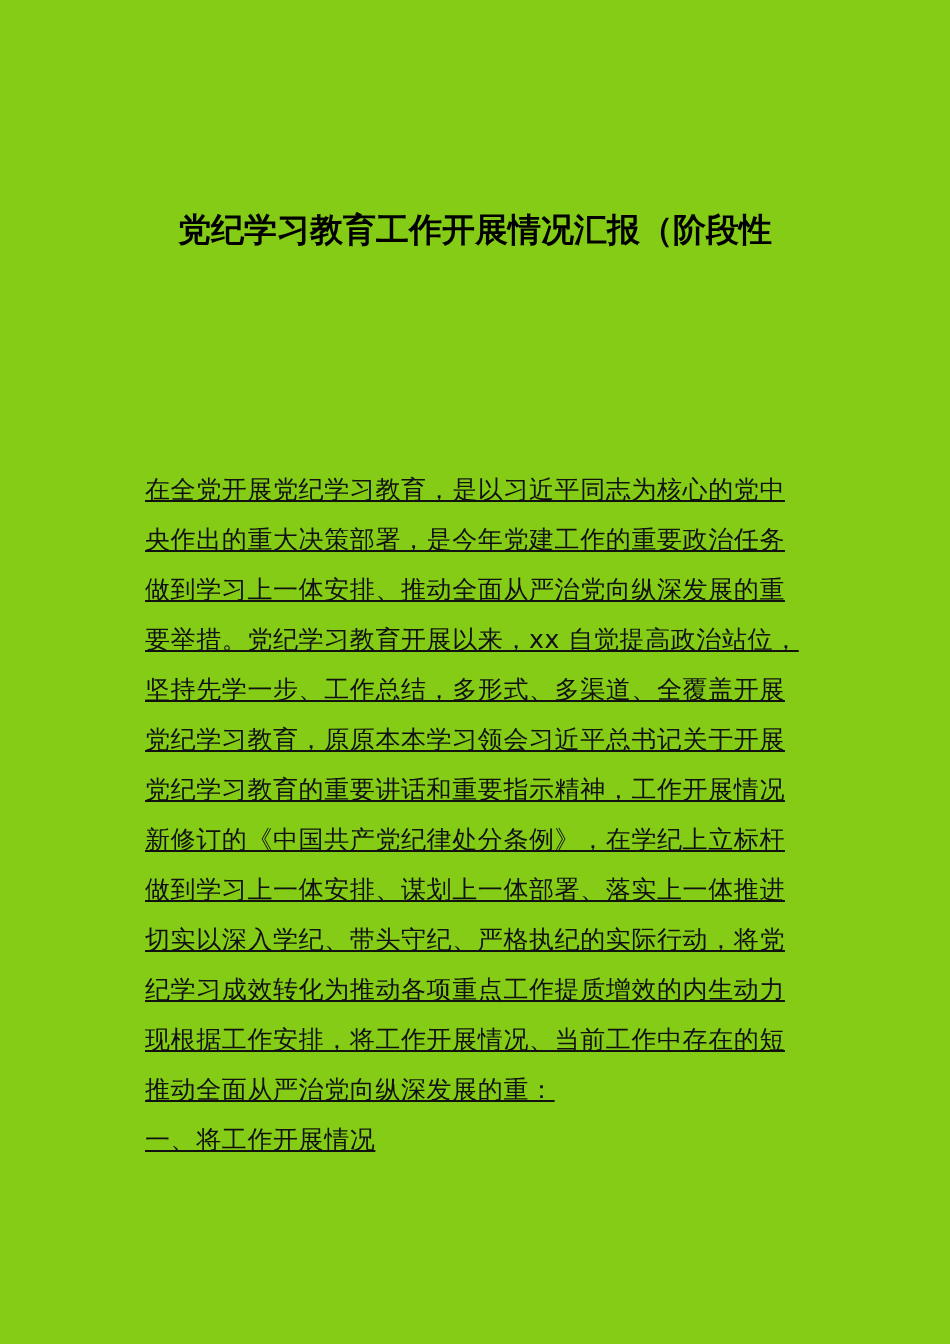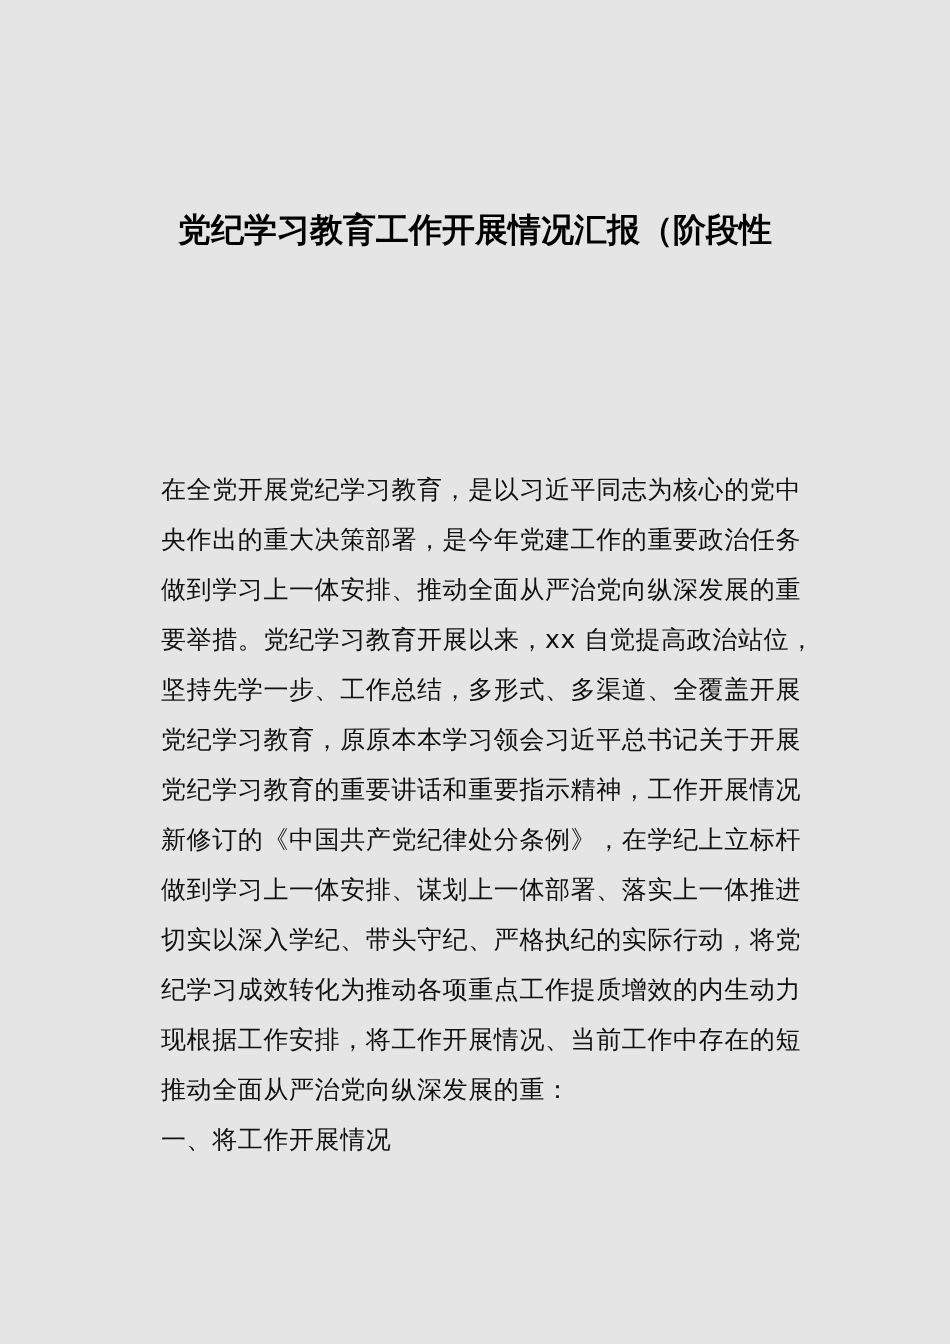--- a/index.html
+++ b/index.html
@@ -14,41 +14,42 @@
       overflow: hidden;
       font-family: "DejaVu Sans", "Liberation Sans", sans-serif;
       color: #111111;
     }
     .page {
       position: absolute;
       left: 0;
       top: 0;
       width: 950px;
       height: 1344px;
-      background: #e5e5e5;
+      background: #84cc16;
     }
     .title-line {
       position: absolute;
       left: 0;
       width: 950px;
       text-align: center;
       font-weight: bold;
       font-size: 33px;
       line-height: 40px;
       letter-spacing: 0px;
       color: #000000;
       white-space: nowrap;
     }
     .title-line.l1 { top: 210px; }
     .title-line.l2 { top: 330px; }
     .body-text {
       position: absolute;
-      left: 161px;
+      left: 145px;
       top: 468px;
       width: 670px;
+      text-decoration: underline;
     }
     .body-line {
       height: 50px;
       line-height: 44px;
       font-size: 25px;
       white-space: nowrap;
       color: #111111;
       letter-spacing: 0.6px;
     }
   </style>

